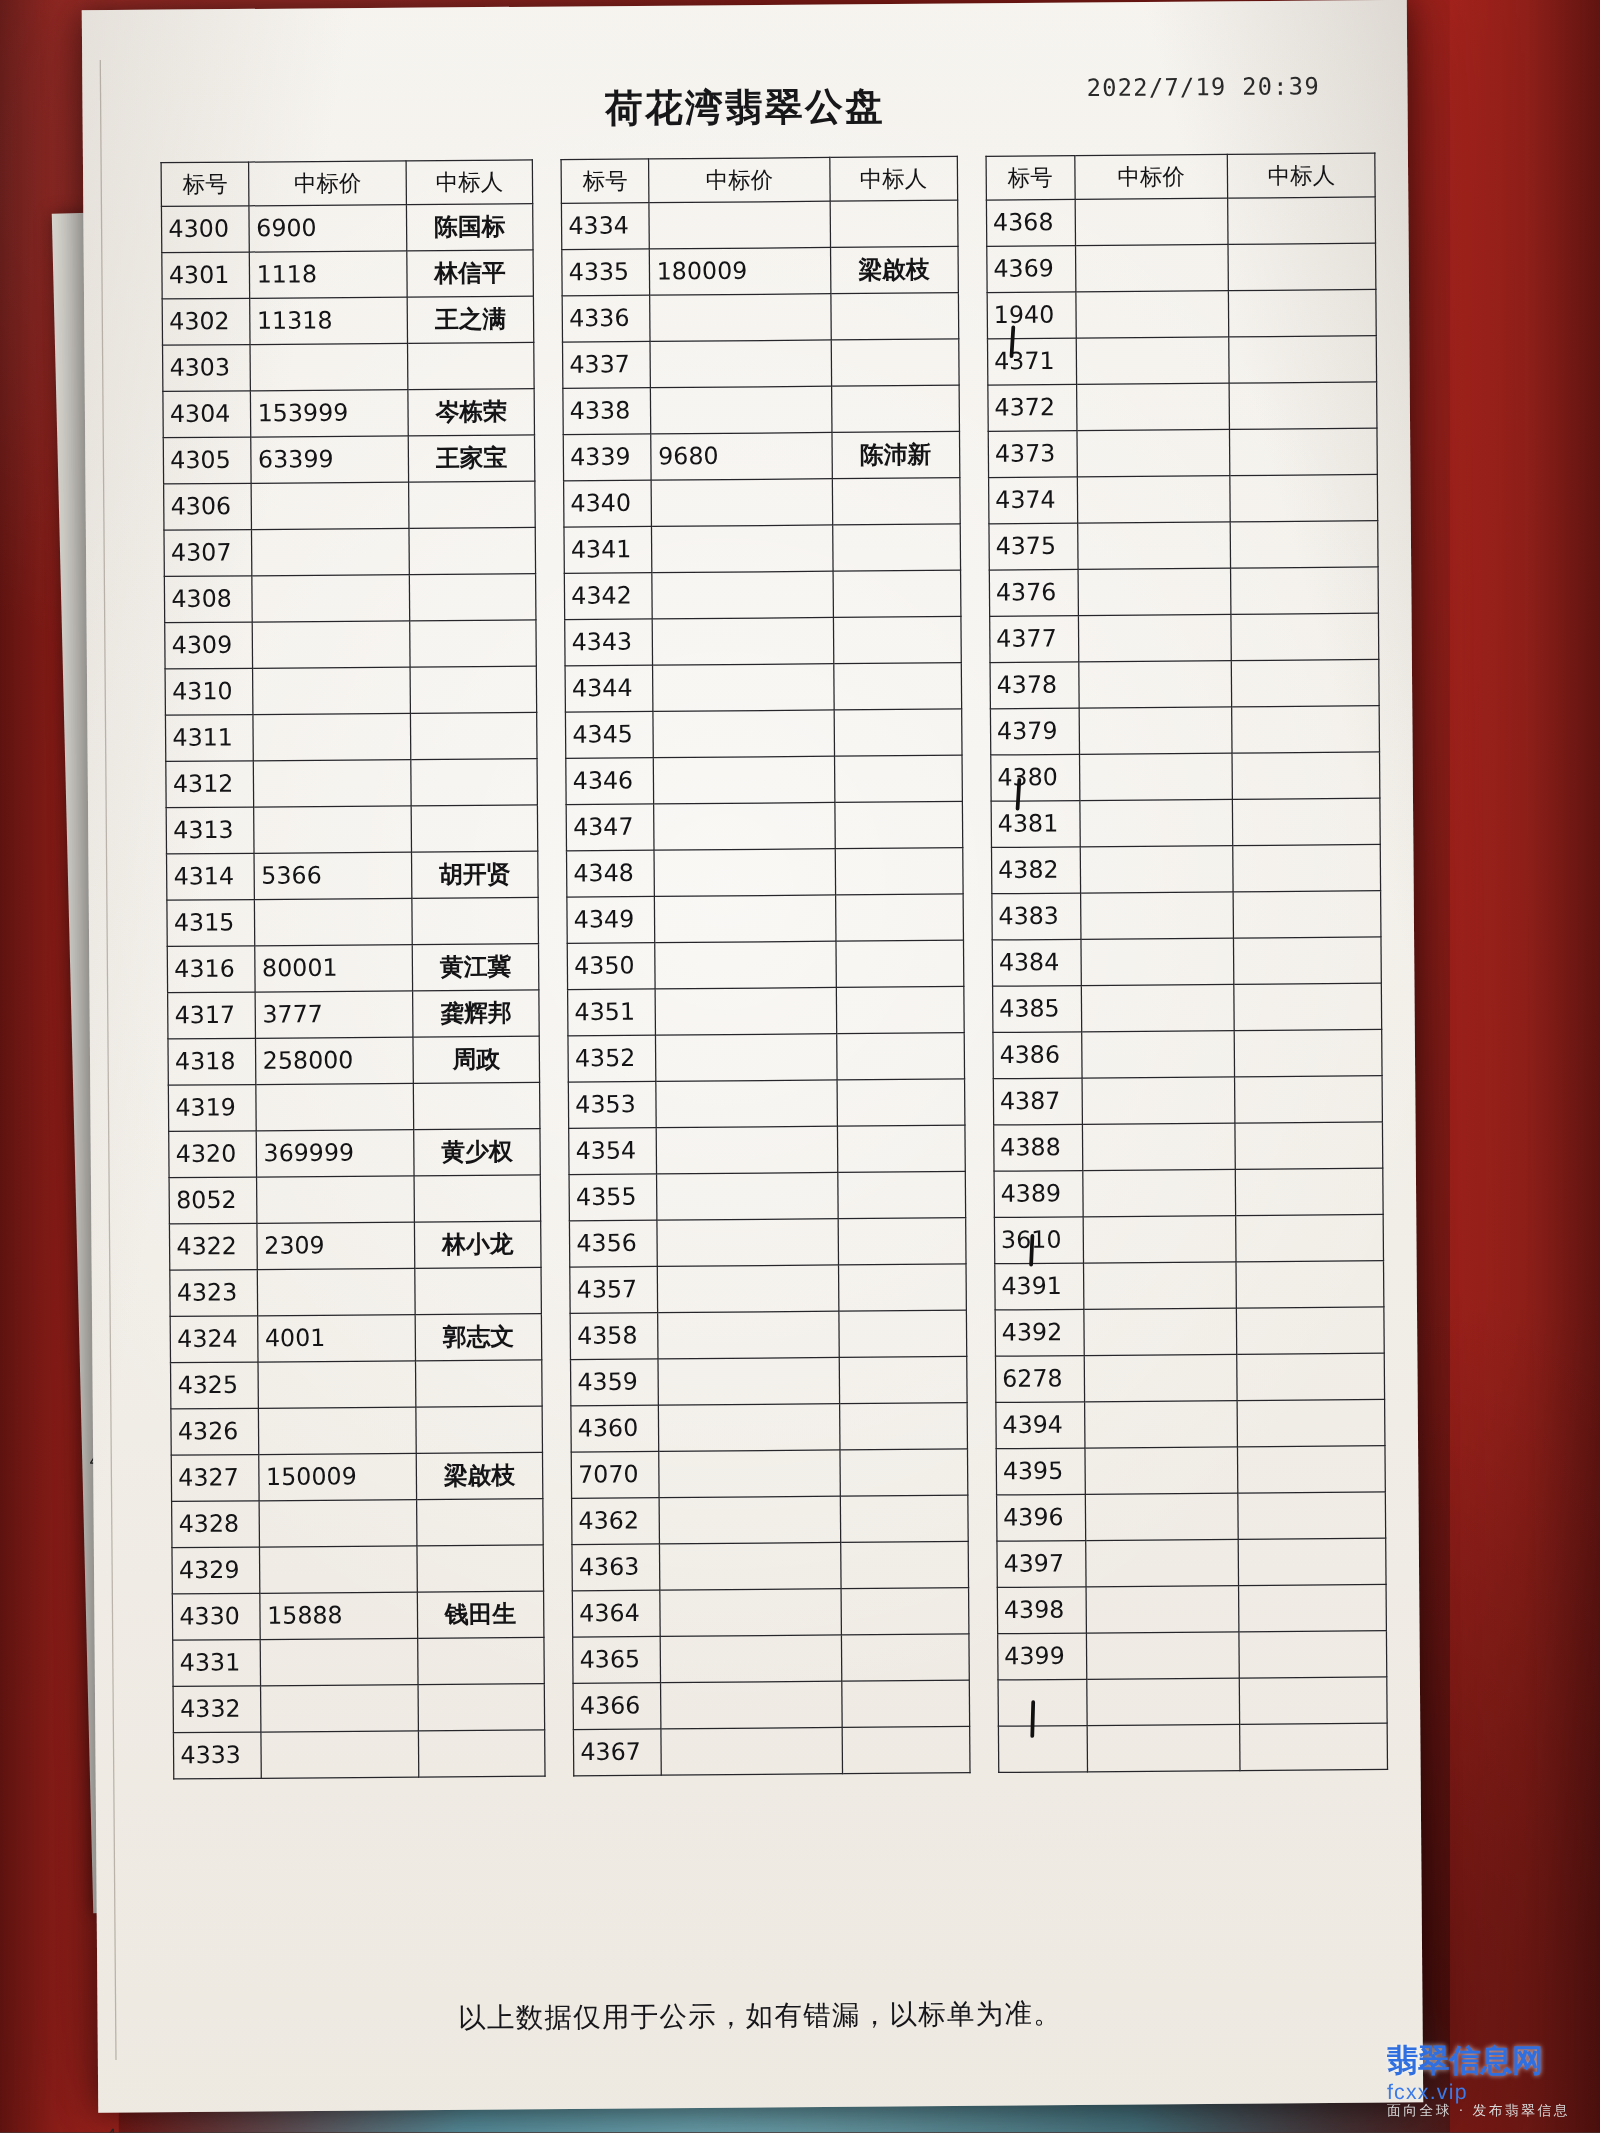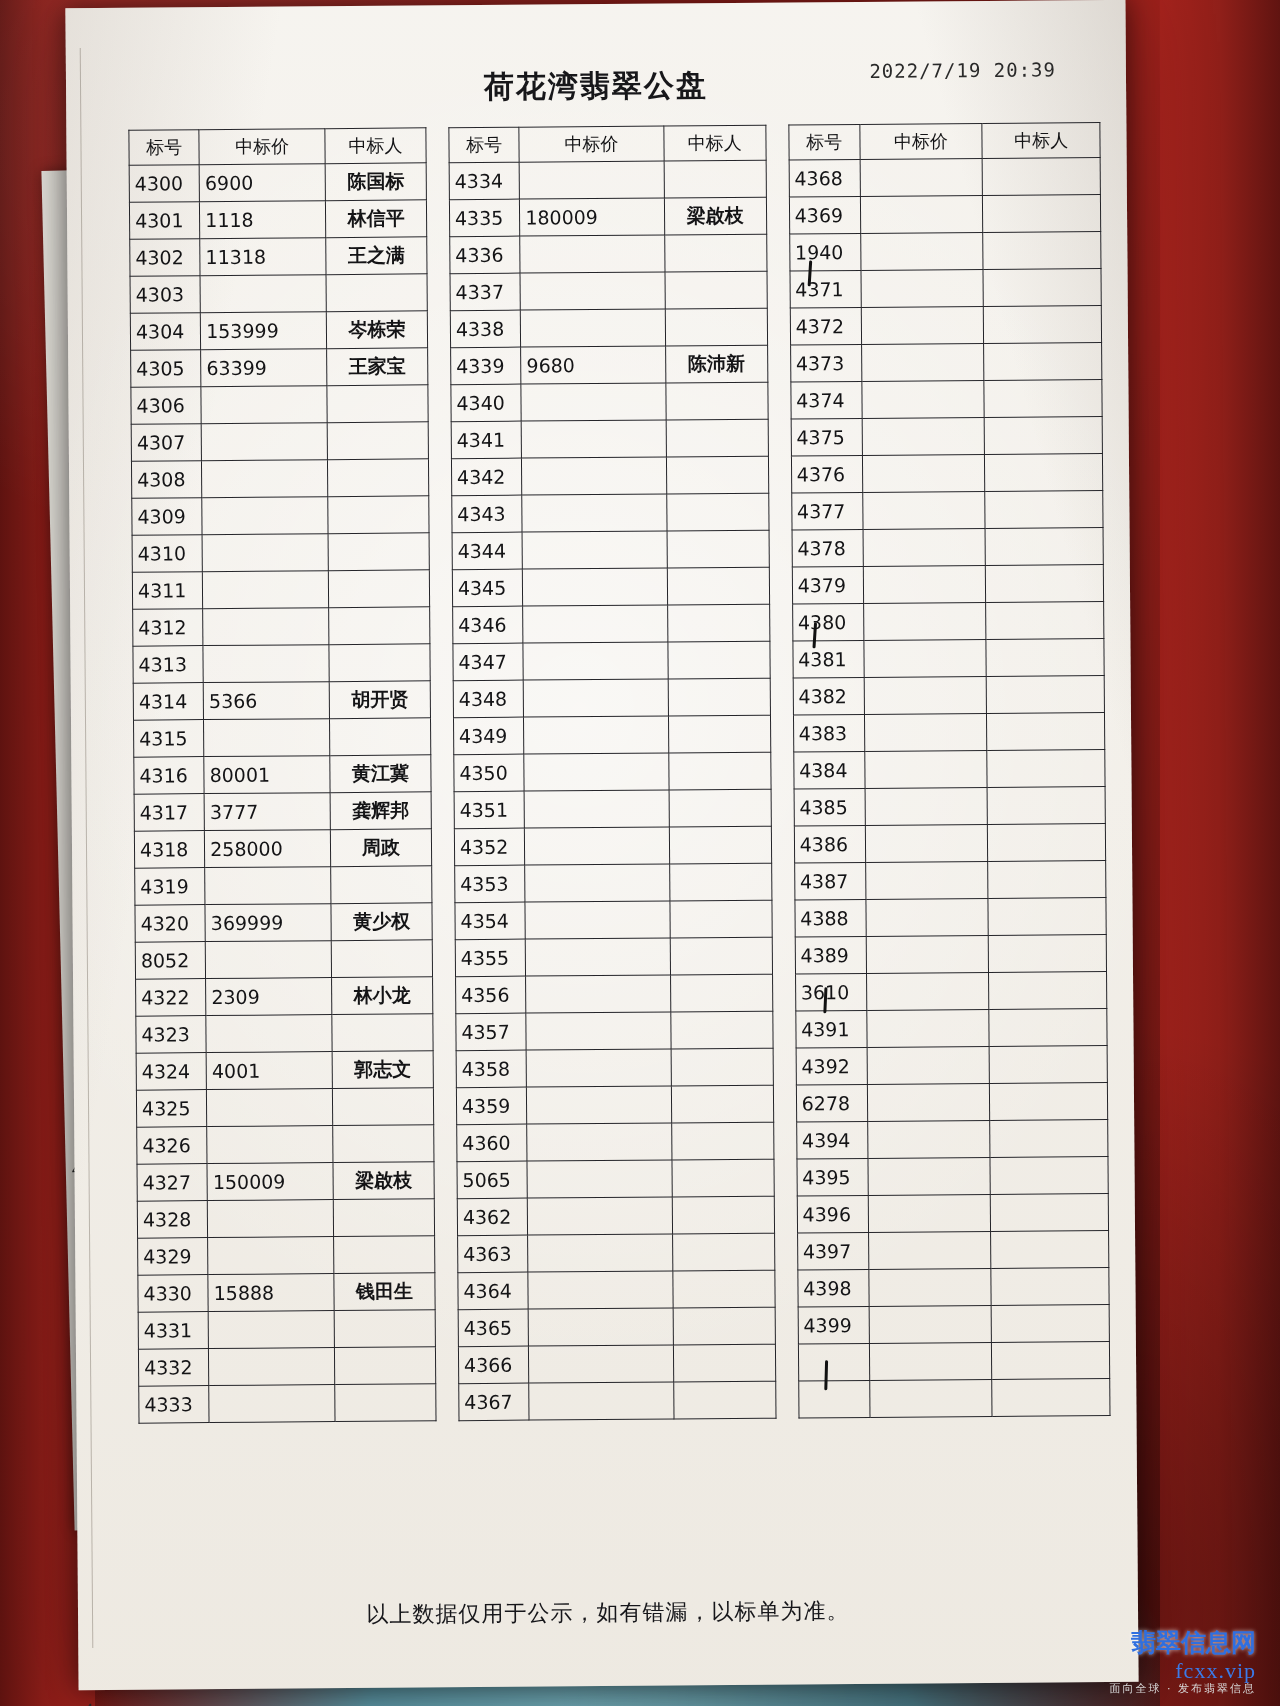--- a/index.html
+++ b/index.html
@@ -195,35 +195,35 @@
     background: #111;
     border-radius: 2px;
     transform-origin: bottom center;
   }
 
   
   .watermark {
     position: absolute;
     right: 24px;
     bottom: 10px;
-    text-align: right;
+    text-align: left;
     line-height: 1.15;
     pointer-events: none;
   }
   .wm-main {
     font-size: 25px;
     font-weight: 700;
     color: #2f6fe0;
     text-shadow: 0 0 4px rgba(255,255,255,.7);
     font-family: "DejaVu Sans", sans-serif;
   }
   .wm-url {
-    font-size: 22px;
+    font-size: 17px;
     color: #3b7ae8;
-    font-family: Liberation Serif, serif;
+    font-family: Liberation Sans, sans-serif;
     letter-spacing: 1px;
   }
   .wm-sub {
     font-size: 11px;
     color: #d8d8d8;
     letter-spacing: 2px;
     font-family: "DejaVu Sans", sans-serif;
   }
 </style>
 </head>
@@ -570,21 +570,21 @@
               <td class="num col-no">4359</td>
               <td class="price col-price"></td>
               <td class="winner col-win"></td>
             </tr>
             <tr>
               <td class="num col-no">4360</td>
               <td class="price col-price"></td>
               <td class="winner col-win"></td>
             </tr>
             <tr>
-              <td class="num col-no">5065</td>
+              <td class="num col-no">7070</td>
               <td class="price col-price"></td>
               <td class="winner col-win"></td>
             </tr>
             <tr>
               <td class="num col-no">4362</td>
               <td class="price col-price"></td>
               <td class="winner col-win"></td>
             </tr>
             <tr>
               <td class="num col-no">4363</td>

